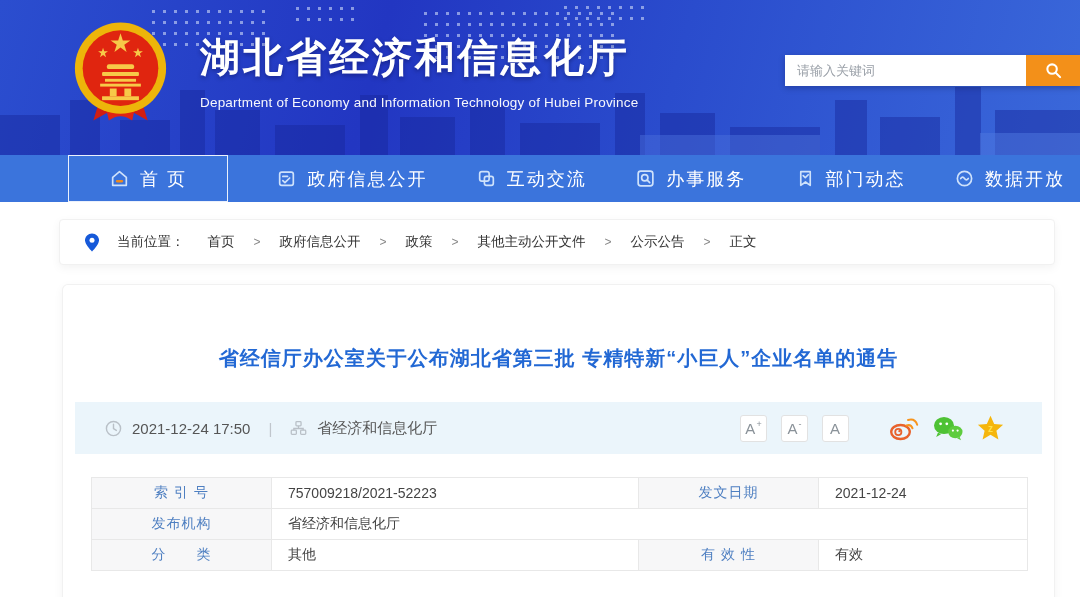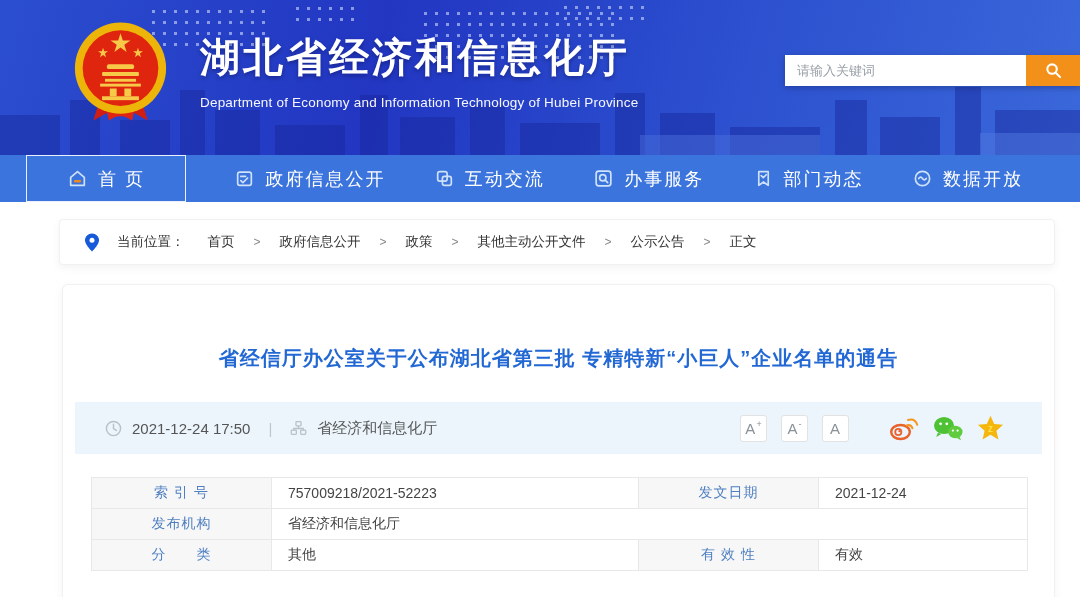--- a/index.html
+++ b/index.html
@@ -33,21 +33,21 @@
   .search { position: absolute; left: 785px; top: 55px; width: 296px; height: 31px; display: flex; box-shadow: 0 2px 6px rgba(0,0,30,.25); font-family: Liberation Serif, serif; }
   .search input {
     flex: 1; min-width: 0; border: none; outline: none; padding: 0 12px;
     font-size: 13px; color: #333; font-family: inherit;
   }
   .search input::placeholder { color: #9aa0a8; }
   .search button { width: 55px; border: none; background: #f39019; cursor: pointer; display: flex; align-items: center; justify-content: center; }
   
   .nav { height: 47px; background: #3b74dc; }
   .nav-inner {
-    margin-left: 26px; width: 997px; height: 100%;
+    margin-left: 68px; width: 997px; height: 100%;
     display: flex; align-items: center; justify-content: space-between;
   }
   .nav-item {
     display: flex; align-items: center; gap: 10px; height: 100%;
     color: #fff; font-size: 18px; letter-spacing: 2px; cursor: pointer; white-space: nowrap;
   }
   .nav-item.active { width: 160px; justify-content: center; border: 1px solid rgba(255,255,255,.9); }
   .nav-item svg { flex: none; }
   
   .breadcrumb-card {

